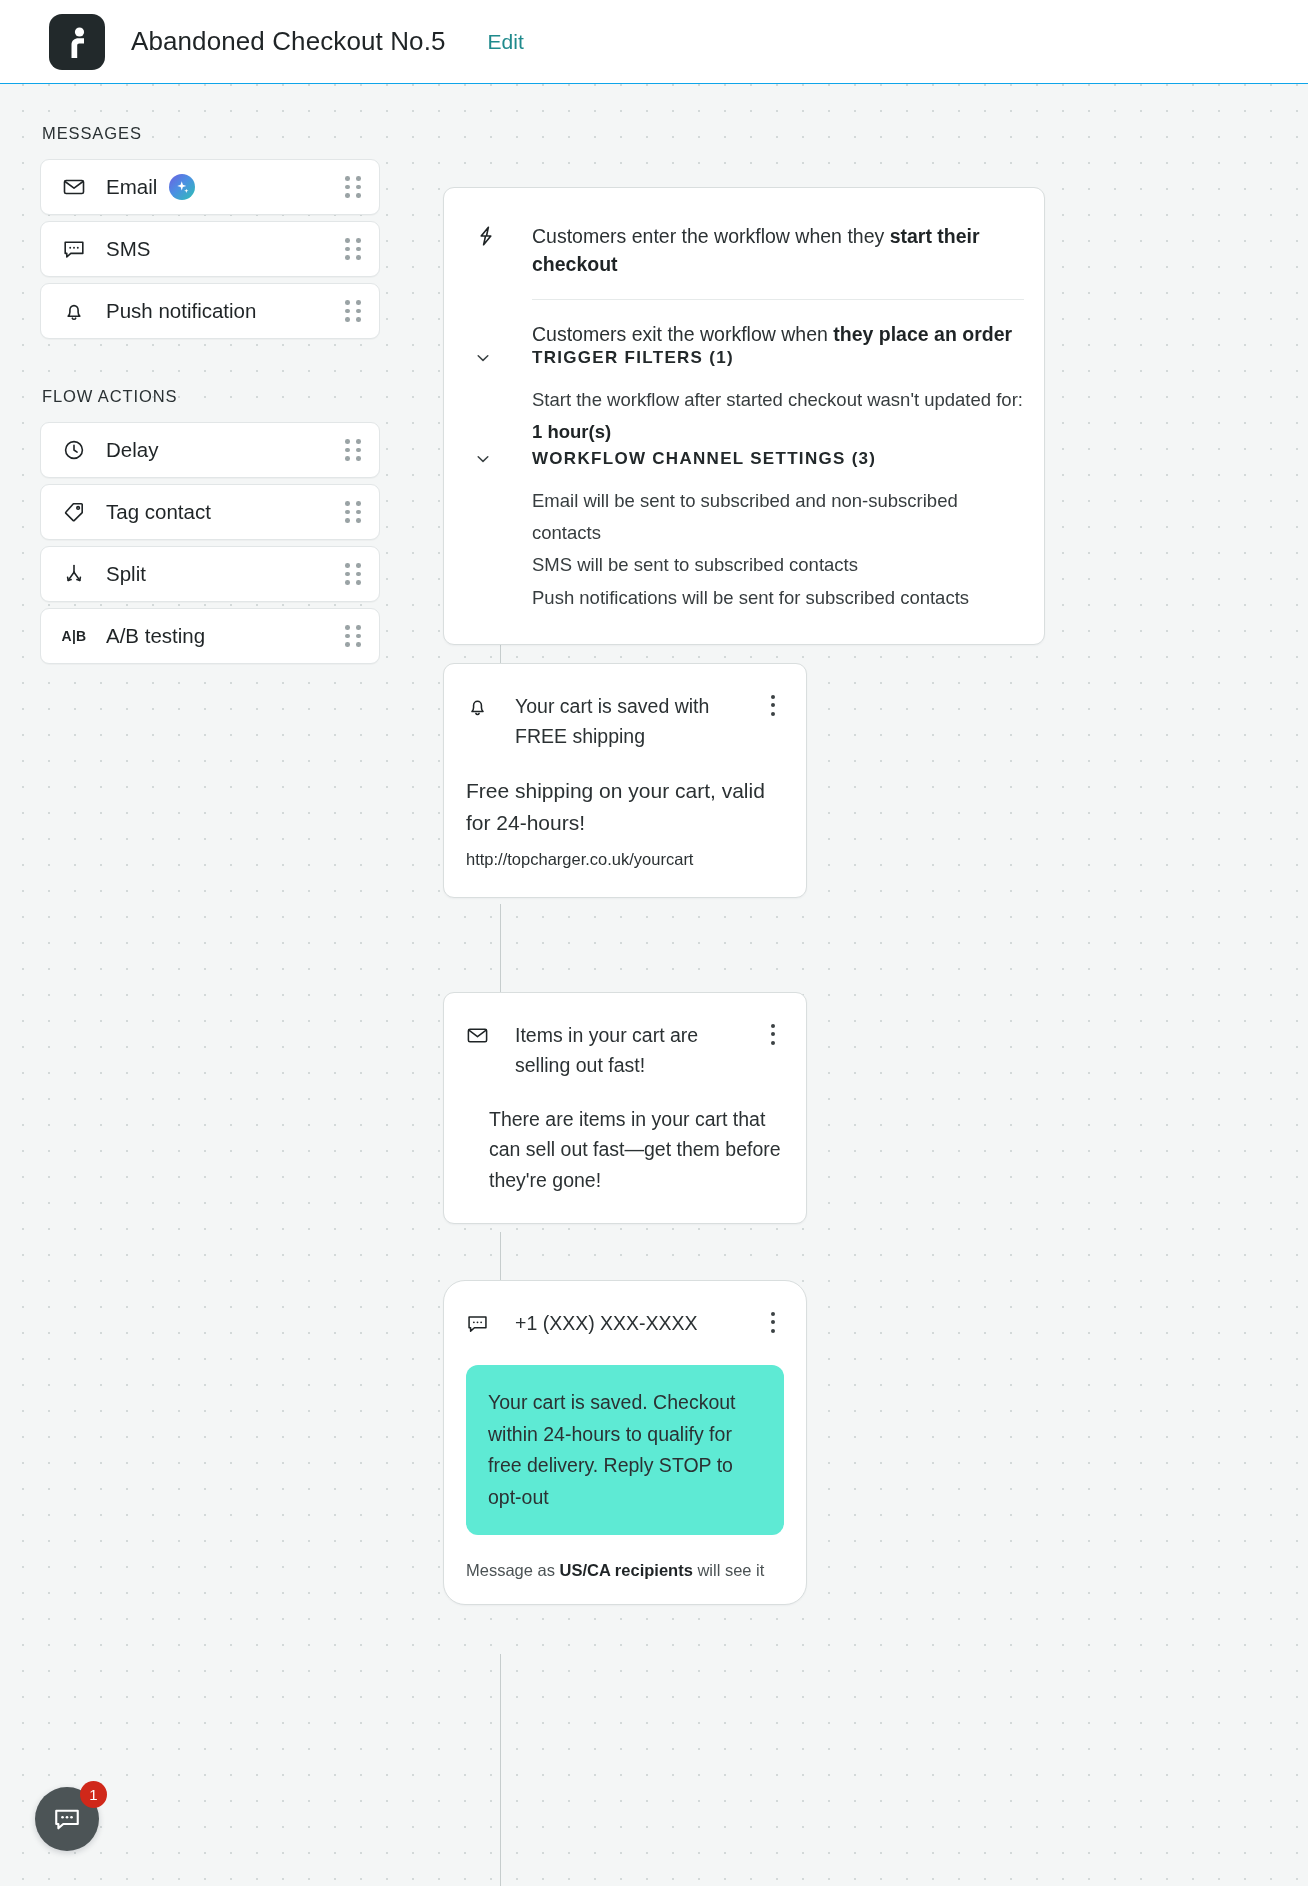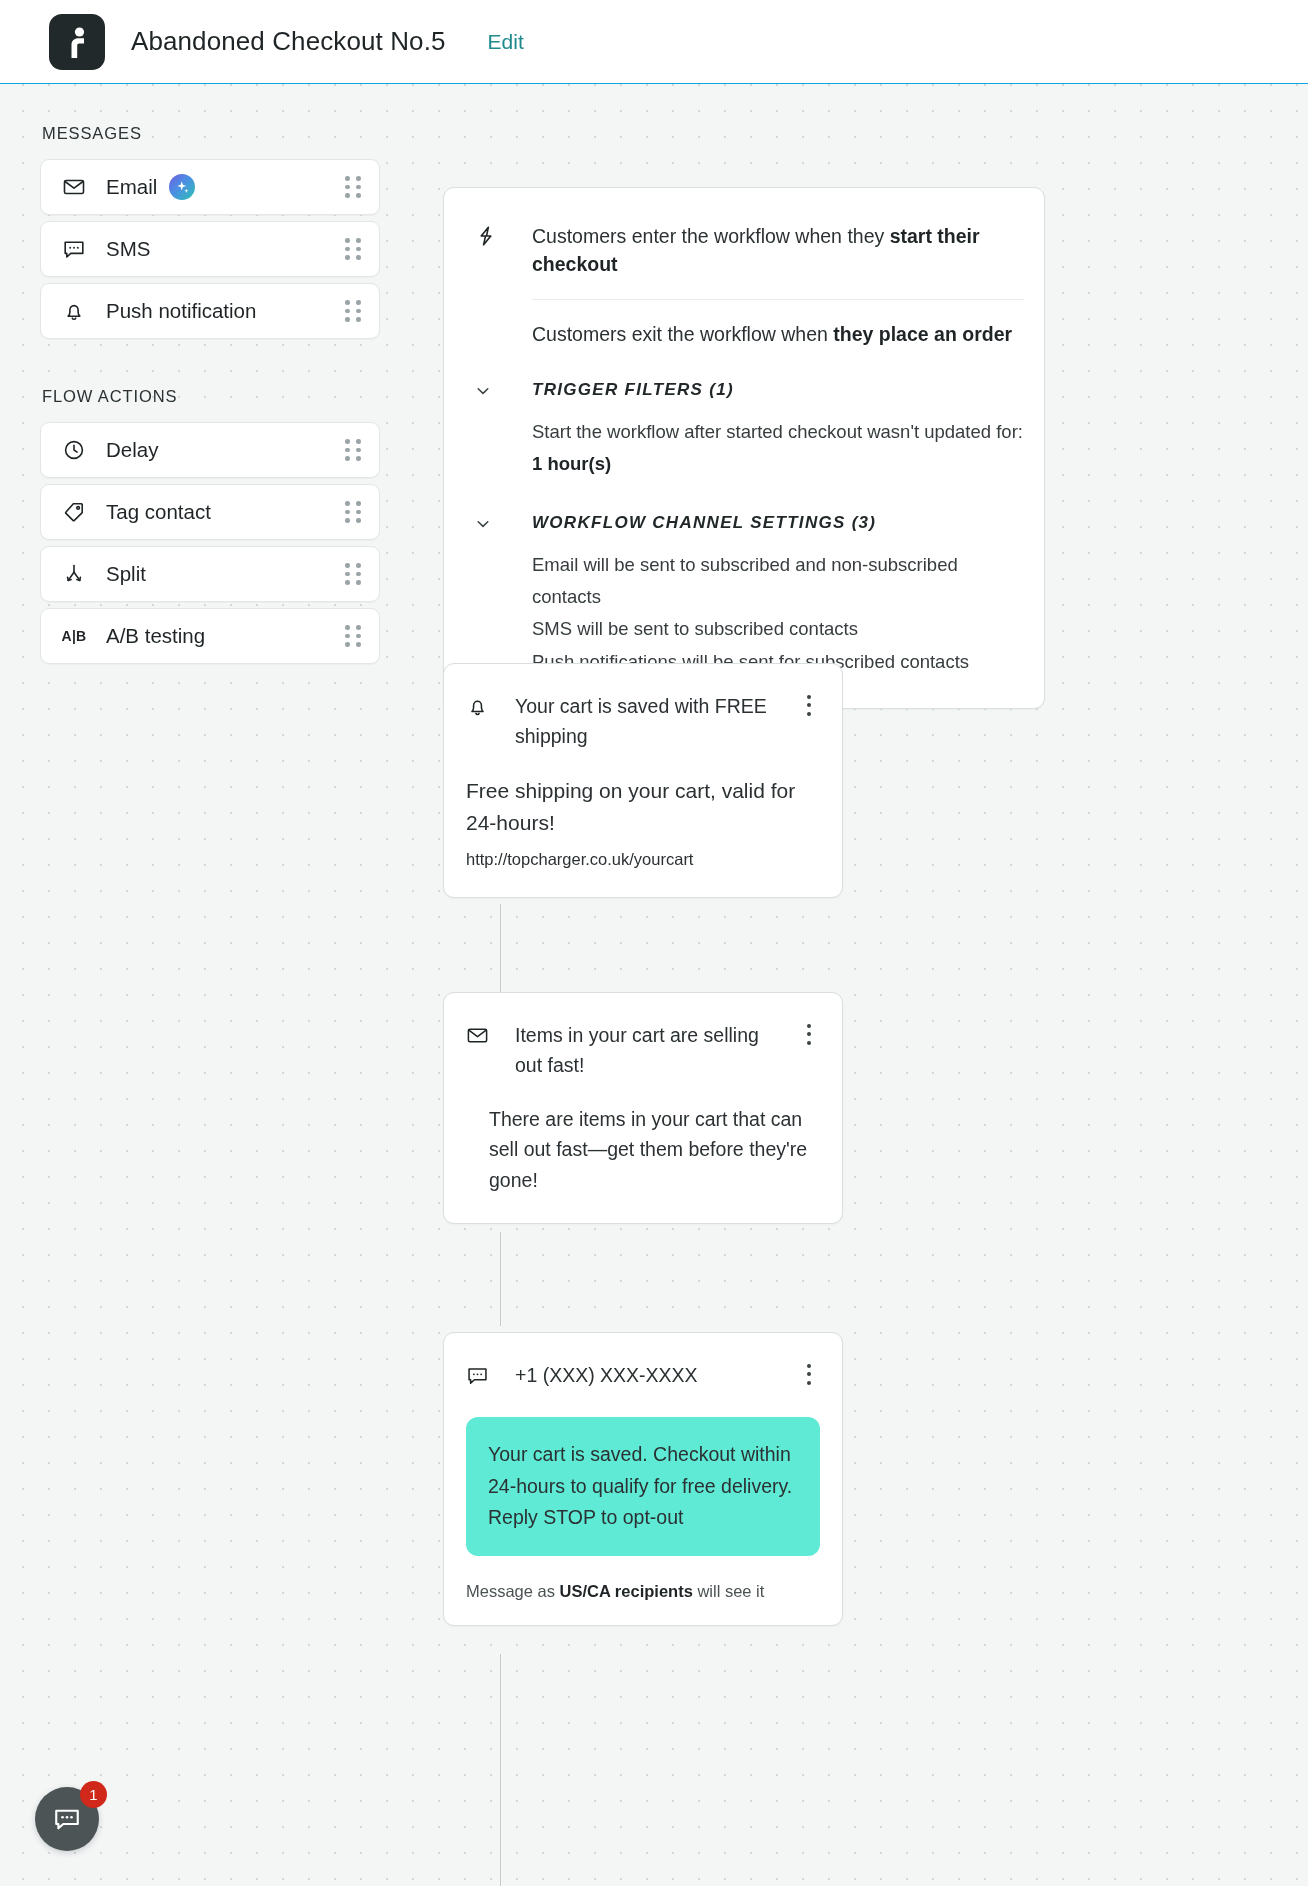--- a/index.html
+++ b/index.html
@@ -159,24 +159,22 @@
     flex: 1;
   }
   .trig-text b { font-weight: 700; color: #1f2426; }
   .trig-divider {
     height: 1px; background: #e6eaea;
     margin: 20px 0 0 58px;
   }
   .trig-row2 { margin-top: 20px; padding-left: 58px; }
 
   .section-head {
-    display: flex; align-items: flex-end;
-    margin-top: 32px;
+    display: flex; align-items: center;
     cursor: pointer;
-    font-style: italic;
   }
   .chev {
     width: 30px; flex: none;
     display: flex; align-items: center;
     color: #3b4244;
   }
   .section-title {
     font-size: 17px;
     letter-spacing: 1.3px;
     color: #22282a;
@@ -186,21 +184,21 @@
   }
   .section-body { padding-left: 58px; margin-top: 16px; }
   .section-body p {
     font-size: 18.5px;
     color: #373d3f;
     line-height: 1.75;
   }
   .section-body p b { font-weight: 700; color: #1f2426; }
 
   
-  .msg-card { width: 400px; padding: 28px 22px 28px 22px; }
+  .msg-card { width: 364px; padding: 28px 22px 28px 22px; }
   .msg-head { display: flex; align-items: flex-start; }
   .msg-icon { width: 26px; flex: none; margin-top: 3px; color: #1f2426; }
   .msg-title {
     font-size: 19.5px;
     color: #2b3133;
     line-height: 1.52;
     margin-left: 23px;
     flex: 1;
   }
   .kebab {
@@ -224,21 +222,21 @@
   }
   .msg-body.indented { padding-left: 23px; font-size: 19.5px; line-height: 1.55;}
   .msg-url {
     font-size: 16.5px;
     color: #2b3133;
     margin-top: 12px;
   }
 
   .push-card { left: 0; top: 579px; }
   .email-card { left: 0; top: 908px; }
-  .sms-card { left: 0; top: 1248px; padding-bottom: 24px; }
+  .sms-card { left: 0; top: 1196px; padding-bottom: 24px; border-radius: 22px; }
 
   .sms-bubble {
     background: #5eead4;
     border-radius: 12px;
     padding: 22px 22px;
     margin-top: 26px;
   }
   .sms-bubble p {
     font-size: 19.5px;
     color: #2b3133;

